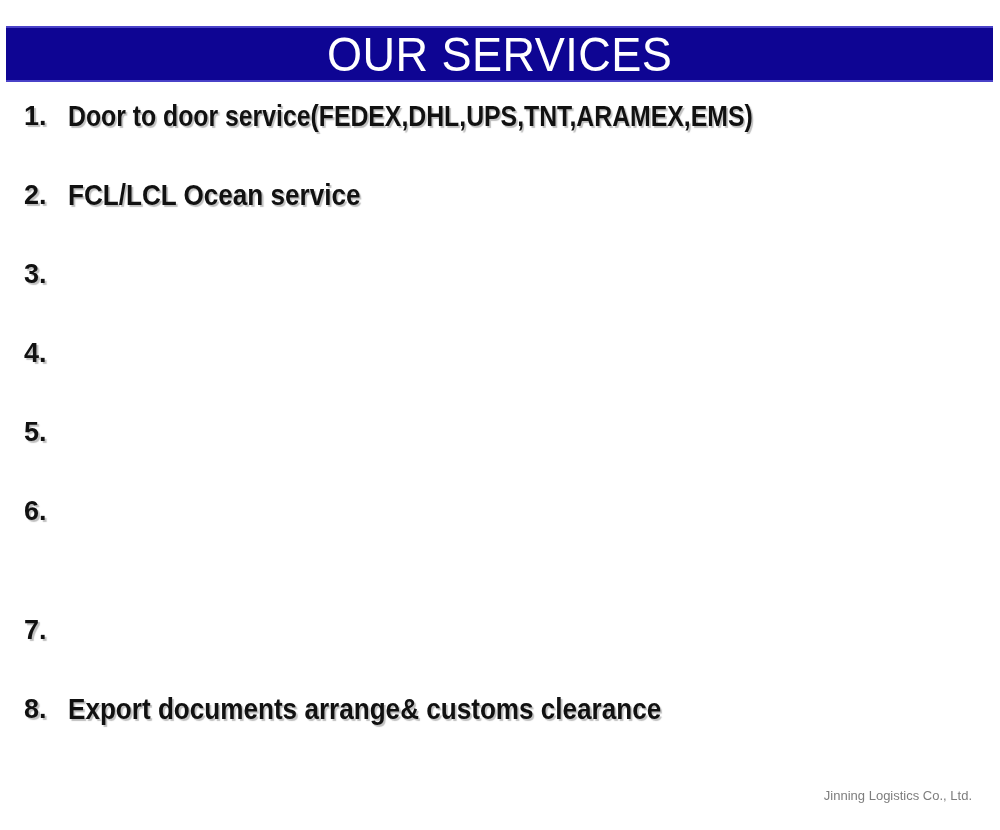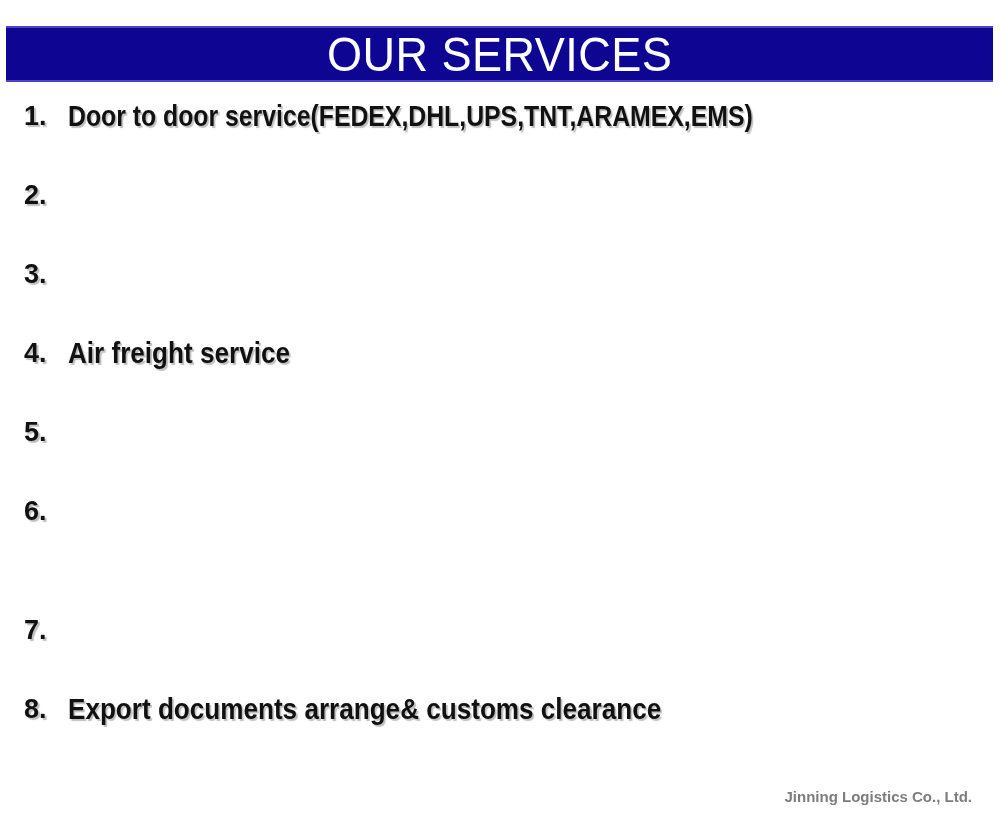--- a/index.html
+++ b/index.html
@@ -98,22 +98,22 @@
 
   
   .service-line.tight { transform: scaleX(0.855); font-size: 29px; }
 
   
   #footer {
     position: absolute;
     right: 28px;
     top: 788px;
     font-family: "Liberation Sans", "DejaVu Sans", sans-serif;
-    font-size: 15px;
-    font-weight: 700;
+    font-size: 13px;
+    font-weight: 400;
     color: #7d7d7d;
     white-space: nowrap;
   }
 </style>
 </head>
 <body>
 
 <div id="slide">
 
   <div id="title-banner">
@@ -122,29 +122,29 @@
 
   <div id="services-list">
       <div class="service-item">
         <div class="service-number">1.</div>
         <div class="service-body">
           <div class="service-line tight">Door to door service(FEDEX,DHL,UPS,TNT,ARAMEX,EMS)</div>
         </div>
       </div>
       <div class="service-item">
         <div class="service-number">2.</div>
+        <div class="service-body">
+          <div class="service-line">FCL/LCL  Ocean service</div>
+        </div>
       </div>
       <div class="service-item">
         <div class="service-number">3.</div>
       </div>
       <div class="service-item">
         <div class="service-number">4.</div>
-        <div class="service-body">
-          <div class="service-line">Air freight service</div>
-        </div>
       </div>
       <div class="service-item">
         <div class="service-number">5.</div>
       </div>
       <div class="service-item two-line">
         <div class="service-number">6.</div>
       </div>
       <div class="service-item">
         <div class="service-number">7.</div>
       </div>

